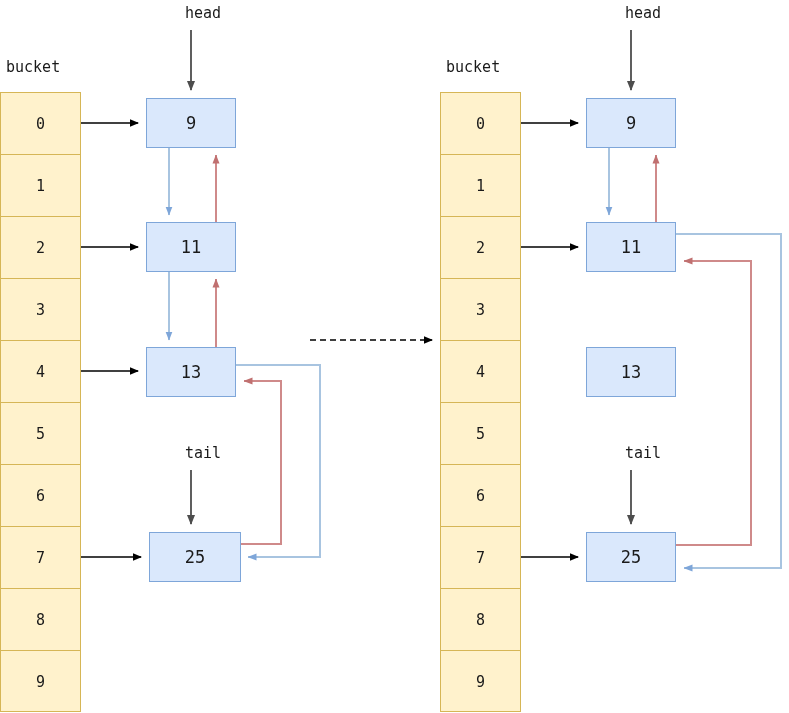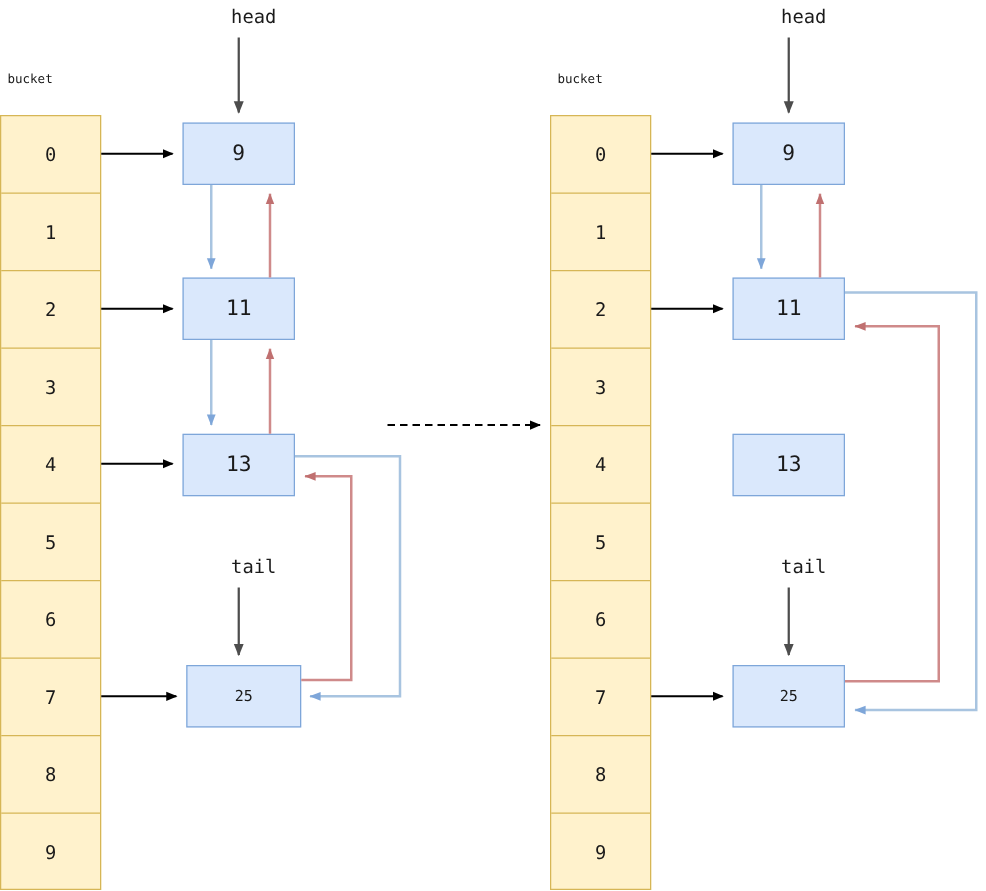--- a/index.html
+++ b/index.html
@@ -41,38 +41,38 @@
     display: flex;
     align-items: center;
     justify-content: center;
     font-size: 15px;
     color: #1a1a1a;
     font-family: "DejaVu Sans Mono", "Liberation Mono", monospace;
   }
   .bucket-cell:last-child { border-bottom: none; }
   .bucket-caption {
     position: absolute;
-    font-size: 10px;
+    font-size: 15px;
     color: #1a1a1a;
     font-family: "DejaVu Sans Mono", "Liberation Mono", monospace;
     white-space: nowrap;
   }
   .node-box {
     position: absolute;
     box-sizing: border-box;
     background: #dae8fc;
     border: 1px solid #7ea6d9;
     display: flex;
     align-items: center;
     justify-content: center;
     color: #1a1a1a;
     font-family: "DejaVu Sans Mono", "Liberation Mono", monospace;
   }
   .node-box.big  { font-size: 17px; }
-  .node-box.small{ font-size: 12px; text-align: right; }
+  .node-box.small{ font-size: 17px; text-align: right; }
   .ptr-label {
     position: absolute;
     font-size: 15px;
     color: #1a1a1a;
     font-family: "DejaVu Sans Mono", "Liberation Mono", monospace;
     white-space: nowrap;
     text-align: right;
   }
 </style>
 </head>

